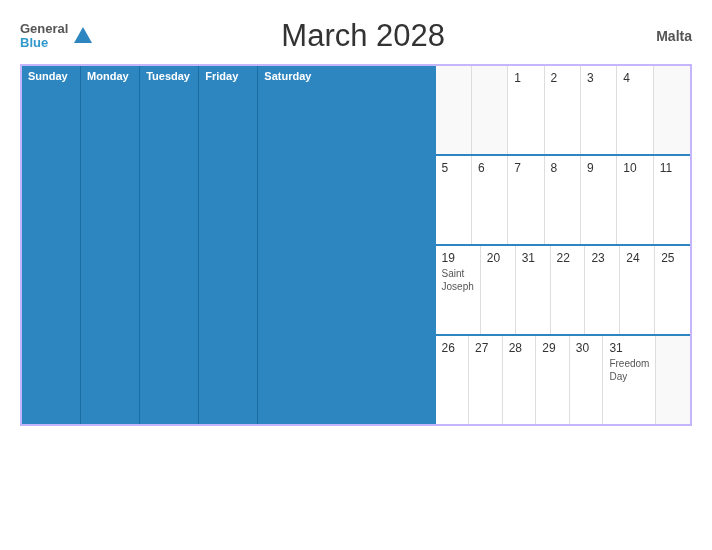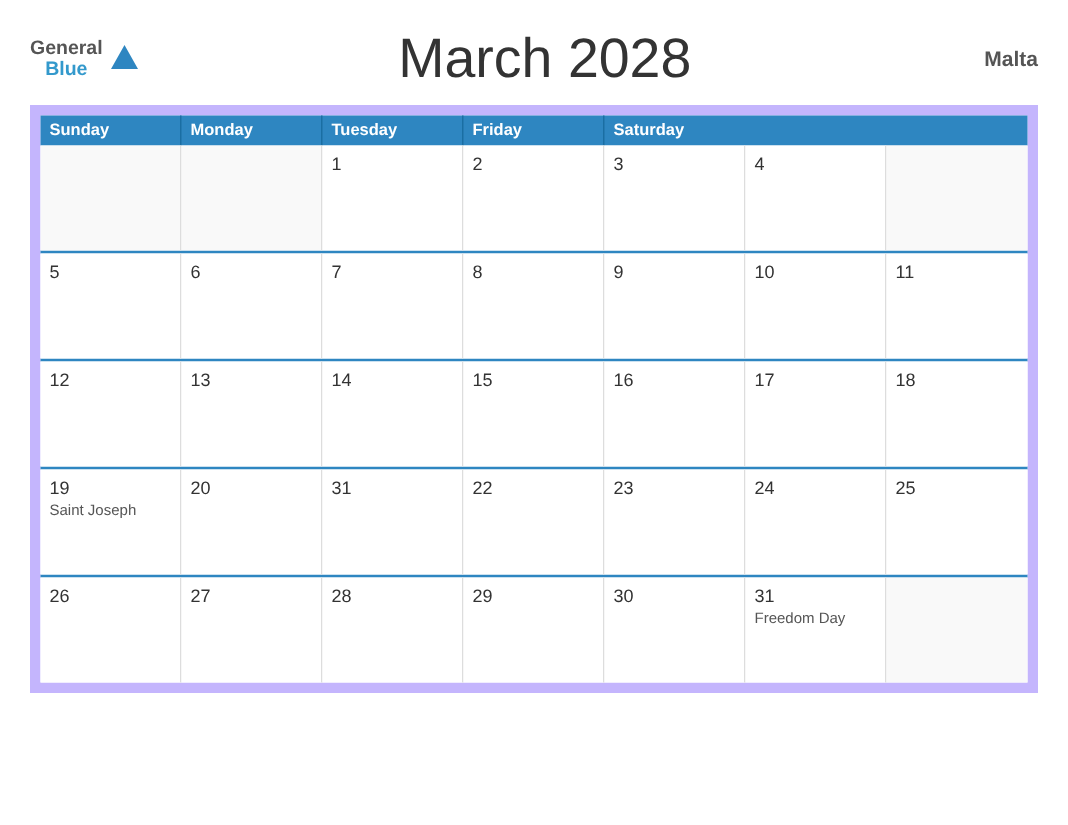--- a/index.html
+++ b/index.html
@@ -28,45 +28,45 @@
       display: flex;
       align-items: center;
       gap: 2px;
     }
     .logo-text {
       font-size: 13px;
       color: #555;
       line-height: 1.1;
     }
     .logo-text .general { display: block; font-weight: bold; color: #555; }
-    .logo-text .blue { display: block; font-weight: bold; color: #3399cc; text-align: center; }
+    .logo-text .blue { display: block; font-weight: bold; color: #3399cc; }
     .logo-icon {
       width: 22px;
       height: 22px;
       margin-left: 2px;
     }
     .title {
-      font-size: 37px;
+      font-size: 31px;
       font-weight: normal;
       color: #333;
       text-align: center;
       flex: 1;
     }
     .country {
       font-size: 14px;
       color: #555;
       min-width: 60px;
       text-align: right;
       font-weight: bold;
     }
     .calendar {
       flex: 1;
-      border: 7px solid #c4b5fd;
-      display: flex;
-      flex-direction: column;
+      border: 2px solid #c4b5fd;
+      display: flex;
+      flex-direction: row;
     }
     .cal-header {
       display: grid;
       grid-template-columns: repeat(7, 1fr);
       background: #2e86c1;
     }
     .cal-header-cell {
       color: #fff;
       font-size: 11px;
       font-weight: bold;
@@ -174,43 +174,20 @@
           </div>
           <div class="cal-cell">
             <span class="day-num">10</span>
           </div>
           <div class="cal-cell">
             <span class="day-num">11</span>
           </div>
         </div>
         <div class="cal-week">
           <div class="cal-cell">
-            <span class="day-num">12</span>
-          </div>
-          <div class="cal-cell">
-            <span class="day-num">13</span>
-          </div>
-          <div class="cal-cell">
-            <span class="day-num">14</span>
-          </div>
-          <div class="cal-cell">
-            <span class="day-num">15</span>
-          </div>
-          <div class="cal-cell">
-            <span class="day-num">16</span>
-          </div>
-          <div class="cal-cell">
-            <span class="day-num">17</span>
-          </div>
-          <div class="cal-cell">
-            <span class="day-num">18</span>
-          </div>
-        </div>
-        <div class="cal-week">
-          <div class="cal-cell">
             <span class="day-num">19</span>
             <span class="holiday-name">Saint Joseph</span>
           </div>
           <div class="cal-cell">
             <span class="day-num">20</span>
           </div>
           <div class="cal-cell">
             <span class="day-num">31</span>
           </div>
           <div class="cal-cell">

